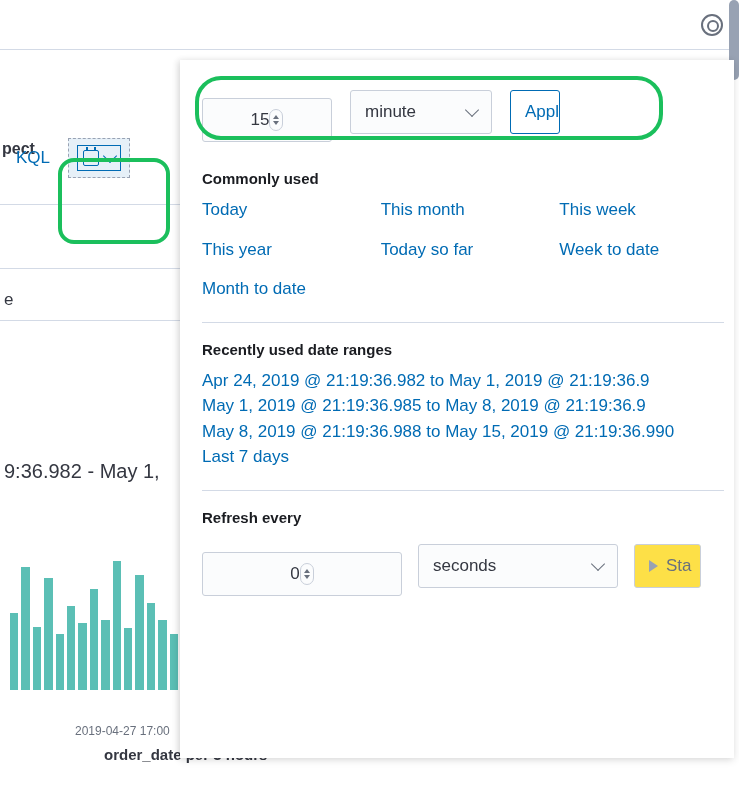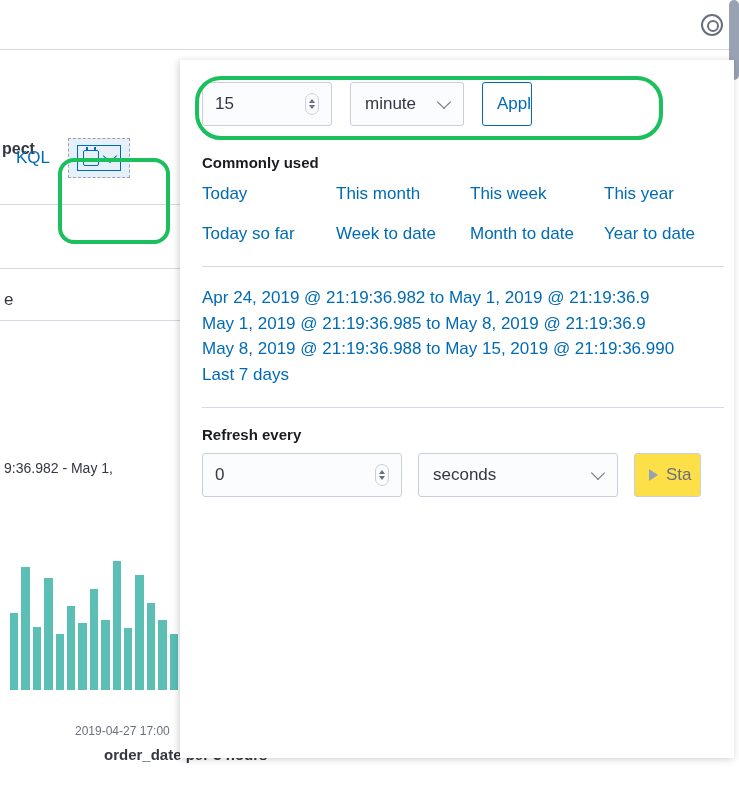--- a/index.html
+++ b/index.html
@@ -20,39 +20,39 @@
 .cal-icon::before { content:""; position:absolute; top:-4px; left:2px; width:2px; height:4px; background:#006bb4;}
 .cal-icon::after { content:""; position:absolute; top:-4px; right:2px; width:2px; height:4px; background:#006bb4;}
 .chev { width:10px; height:10px; border-right:1.5px solid #006bb4; border-bottom:1.5px solid #006bb4; transform:rotate(45deg); margin-top:-4px;}
 
 .highlight-rect { position:absolute; border:4px solid #1bbf5c; border-radius:16px;}
 .hl-picker { top:158px; left:58px; width:112px; height:86px;}
 .hl-range { top:76px; left:195px; width:468px; height:64px; border-radius:26px;}
 
 .pect-label { position:absolute; top:140px; left:2px; font-size:16px; color:#343741;font-weight:bold;}
 .e-label { position:absolute; top:290px; left:4px; font-size:17px; color:#343741;}
-.range-text { position:absolute; top:460px; left:4px; font-size:14px; color:#343741; white-space:nowrap;}
+.range-text { position:absolute; top:460px; left:4px; font-size:20px; color:#343741; white-space:nowrap;}
 .e-divider { position:absolute; top:268px; left:0; width:180px; height:1px; background:#d3dae6;}
 .under-divider1 { position:absolute; top:320px; left:0; width:180px; height:1px; background:#d3dae6;}
 
 .popover { position:absolute; top:60px; left:180px; right:5px; bottom:40px; background:#fff; box-shadow:-3px 0 6px rgba(0,0,0,0.07), 0 2px 8px rgba(0,0,0,0.12); padding:20px 10px 20px 22px; overflow:hidden;}
 .range-row { display:flex; align-items:center; gap:18px; margin-bottom:28px; margin-top:2px;}
 .sel-box, .num-box, .unit-box { border:1px solid #c9cfda; border-radius:3px; height:44px; display:flex; align-items:center; background:#fbfcfd; font-size:17px; color:#343741;}
 .sel-box { width:140px; padding:0 14px; justify-content:space-between;}
-.num-box { width:130px; padding:0 12px; justify-content:space-between;}
-.unit-box { width:114px; padding:0 14px; justify-content:space-between;}
+.num-box { width:130px; padding:0 12px; justify-content:center;margin-top:16px;}
+.unit-box { width:142px; padding:0 14px; justify-content:space-between;}
 .chev-gray { width:10px; height:10px; border-right:1.5px solid #69707d; border-bottom:1.5px solid #69707d; transform:rotate(45deg); margin-top:-4px;}
 .stepper-box{ width:14px; height:22px; border:1px solid #c9cfda; border-radius:10px; display:flex; flex-direction:column; align-items:center; justify-content:center; gap:2px;}
 .tri-up{width:0;height:0;border-left:3px solid transparent;border-right:3px solid transparent;border-bottom:4px solid #69707d;}
 .tri-down{width:0;height:0;border-left:3px solid transparent;border-right:3px solid transparent;border-top:4px solid #69707d;}
 
 .apply-btn { border:1px solid #006bb4; color:#006bb4; background:#fff; height:44px; padding:0 10px 0 14px; border-radius:3px; font-size:17px; display:flex; align-items:center; overflow:hidden; max-width:50px;}
 
 .section-title { font-weight:600; font-size:15px; color:#1a1c21; margin-bottom:10px;}
-.common-grid { display:grid; grid-template-columns:1fr 1fr 1fr 1fr; row-gap:10px; column-gap:10px; margin-bottom:20px;gap:14px;}
+.common-grid { display:grid; grid-template-columns:1fr 1fr 1fr; row-gap:10px; column-gap:10px; margin-bottom:20px;gap:14px;}
 .common-grid a, .recent-list a { color:#006bb4; font-size:17px; text-decoration:none; cursor:pointer; line-height:1.5;}
 .divider { height:1px; background:#d3dae6; margin:10px 0 18px 0;}
 .recent-list { display:flex; flex-direction:column; margin-bottom:20px;}
 .recent-list a { line-height:1.5;}
 
 .refresh-row { display:flex; align-items:center; gap:16px; margin-top:6px;}
 .refresh-row .num-box{width:200px;}
 .refresh-row .unit-box{width:200px;}
 .start-btn { border:1px solid #c9cfda; background:#fde047; border-radius:3px; height:44px; padding:0 8px 0 14px; display:flex; align-items:center; gap:8px; color:#69707d; font-size:17px; overflow:hidden; max-width:70px;}
 .play-icon { width:0; height:0; border-top:6px solid transparent; border-bottom:6px solid transparent; border-left:9px solid #98a2b3;}
@@ -131,25 +131,25 @@
 
   <div class="section-title">Commonly used</div>
   <div class="common-grid">
     <a>Today</a>
     <a>This month</a>
     <a>This week</a>
     <a>This year</a>
     <a>Today so far</a>
     <a>Week to date</a>
     <a>Month to date</a>
-    <a>Year to date</a>
   </div>
 
   <div class="divider"></div>
 
+  <div class="section-title">Recently used date ranges</div>
   <div class="recent-list">
     <a>Apr 24, 2019 @ 21:19:36.982 to May 1, 2019 @ 21:19:36.9</a>
     <a>May 1, 2019 @ 21:19:36.985 to May 8, 2019 @ 21:19:36.9</a>
     <a>May 8, 2019 @ 21:19:36.988 to May 15, 2019 @ 21:19:36.990</a>
     <a>Last 7 days</a>
   </div>
 
   <div class="divider"></div>
 
   <div class="section-title">Refresh every</div>

